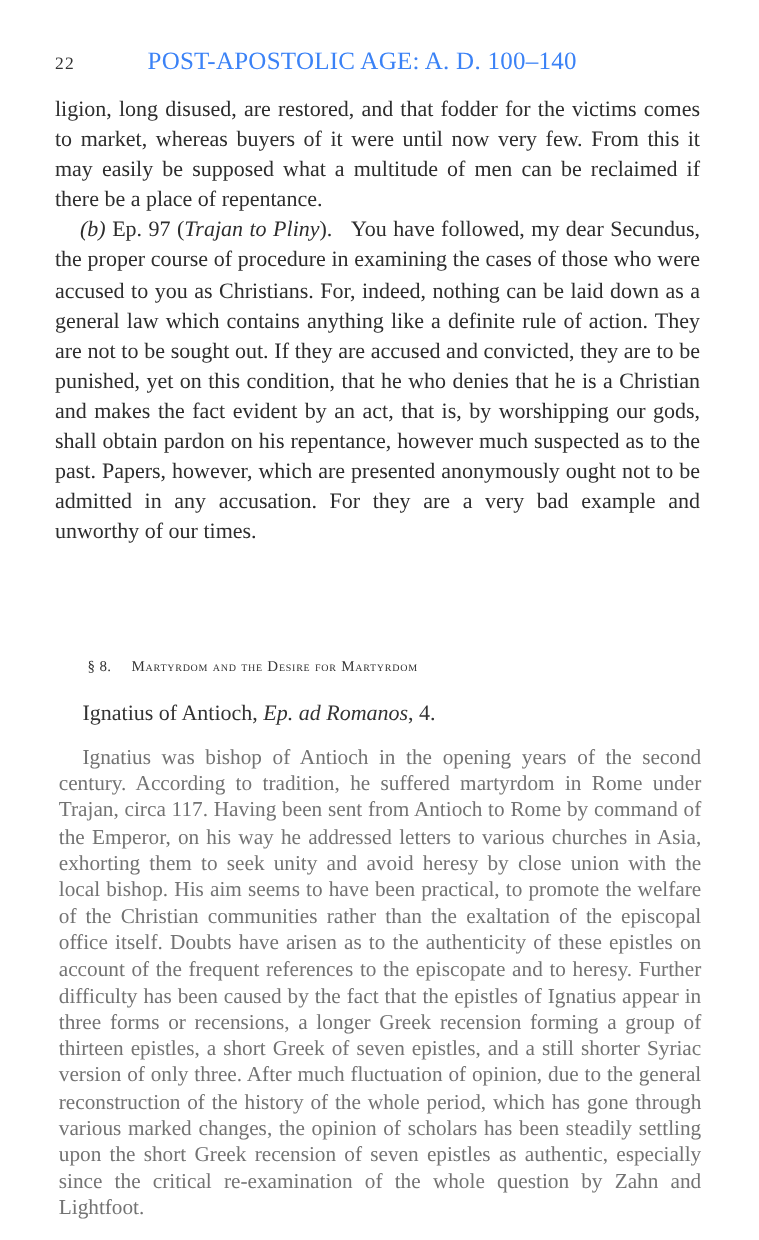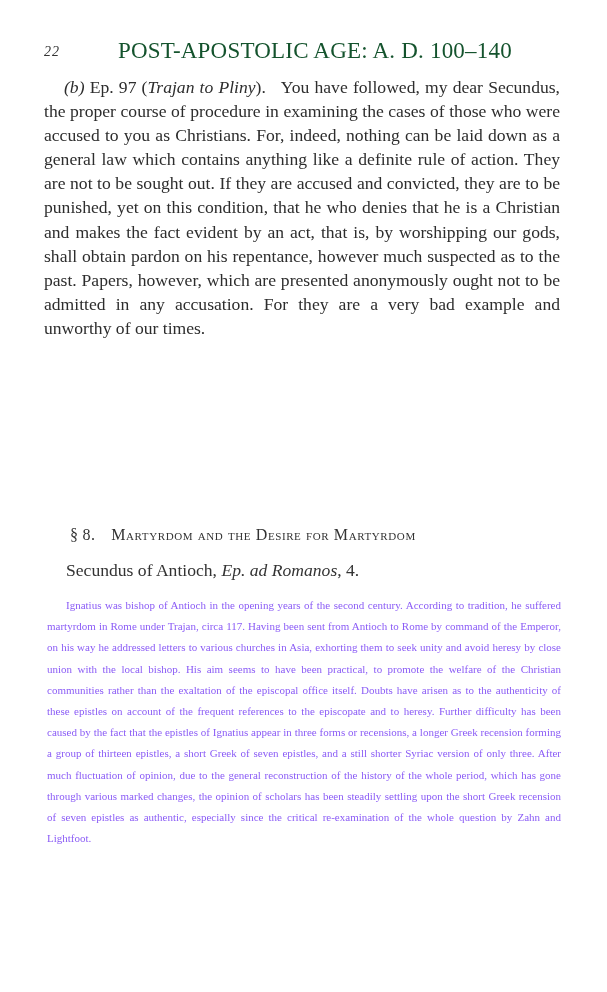--- a/index.html
+++ b/index.html
@@ -28,29 +28,28 @@
       width: 516px;
       height: 24px;
     }
     .page-number {
       position: absolute;
       left: 0;
       top: 6px;
       font-size: 14px;
       letter-spacing: 1px;
       color: #333;
-      font-style: italic;
     }
     .head-title {
       position: absolute;
       left: 74px;
       top: 0;
-      font-size: 23px;
+      font-size: 20px;
       letter-spacing: 0.2px;
-      color: #14532d;
+      color: #3b82f6;
       white-space: nowrap;
     }
     .main-text {
       position: absolute;
       top: 75px;
       left: 0;
       width: 516px;
       font-size: 17.6px;
       line-height: 24.1px;
       text-align: justify;
@@ -59,21 +58,21 @@
     .main-text p {
       margin: 0;
     }
     .main-text .p2 {
       text-indent: 20px;
     }
     .section-heading {
       position: absolute;
       top: 526px;
       left: 26px;
-      font-size: 16px;
+      font-size: 12px;
       color: #333;
       white-space: nowrap;
       letter-spacing: 0.3px;
     }
     .section-heading .sc {
       font-variant: small-caps;
       letter-spacing: 0.6px;
     }
     .section-heading .num {
       margin-right: 16px;
@@ -88,50 +87,51 @@
     }
     .source-line i {
       font-style: italic;
       text-align: center;
     }
     .intro-text {
       position: absolute;
       top: 595px;
       left: 3px;
       width: 514px;
-      font-size: 11px;
+      font-size: 17px;
       line-height: 21.2px;
       text-align: justify;
-      color: #8b5cf6;
+      color: #737373;
     }
     .intro-text p {
       margin: 0;
       text-indent: 19px;
     }
     i { font-style: italic; }
   </style>
 </head>
 <body>
 
 <div class="page">
 
   <div class="running-head">
     <span class="page-number">22</span>
     <span class="head-title">POST-APOSTOLIC AGE: A. D. 100–140</span>
   </div>
 
   <div class="main-text">
+    <p>ligion, long disused, are restored, and that fodder for the victims comes to market, whereas buyers of it were until now very few. From this it may easily be supposed what a multitude of men can be reclaimed if there be a place of repentance.</p>
     <p class="p2"><i>(b)</i> <span>Ep. 97</span> (<i>Trajan to Pliny</i>).&nbsp;&nbsp; <span>You have followed, my dear Secundus, the proper course of procedure in examining the cases of those who were accused to you as Christians. For, indeed, nothing can be laid down as a general law which contains anything like a definite rule of action. They are not to be sought out. If they are accused and convicted, they are to be punished, yet on this condition, that he who denies that he is a Christian and makes the fact evident by an act, that is, by worshipping our gods, shall obtain pardon on his repentance, however much suspected as to the past. Papers, however, which are presented anonymously ought not to be admitted in any accusation. For they are a very bad example and unworthy of our times.</span></p>
   </div>
 
   <div class="section-heading">
     <span class="num">§ 8.</span><span class="sc">Martyrdom and the Desire for Martyrdom</span>
   </div>
 
   <div class="source-line">
-    <span>Secundus of Antioch,</span> <i>Ep. ad Romanos</i><span>, 4.</span>
+    <span>Ignatius of Antioch,</span> <i>Ep. ad Romanos</i><span>, 4.</span>
   </div>
 
   <div class="intro-text">
     <p>Ignatius was bishop of Antioch in the opening years of the second century. According to tradition, he suffered martyrdom in Rome under Trajan, circa 117. Having been sent from Antioch to Rome by command of the Emperor, on his way he addressed letters to various churches in Asia, exhorting them to seek unity and avoid heresy by close union with the local bishop. His aim seems to have been practical, to promote the welfare of the Christian communities rather than the exaltation of the episcopal office itself. Doubts have arisen as to the authenticity of these epistles on account of the frequent references to the episcopate and to heresy. Further difficulty has been caused by the fact that the epistles of Ignatius appear in three forms or recensions, a longer Greek recension forming a group of thirteen epistles, a short Greek of seven epistles, and a still shorter Syriac version of only three. After much fluctuation of opinion, due to the general reconstruction of the history of the whole period, which has gone through various marked changes, the opinion of scholars has been steadily settling upon the short Greek recension of seven epistles as authentic, especially since the critical re-examination of the whole question by Zahn and Lightfoot.</p>
   </div>
 
 </div>
 
 </body></html>

